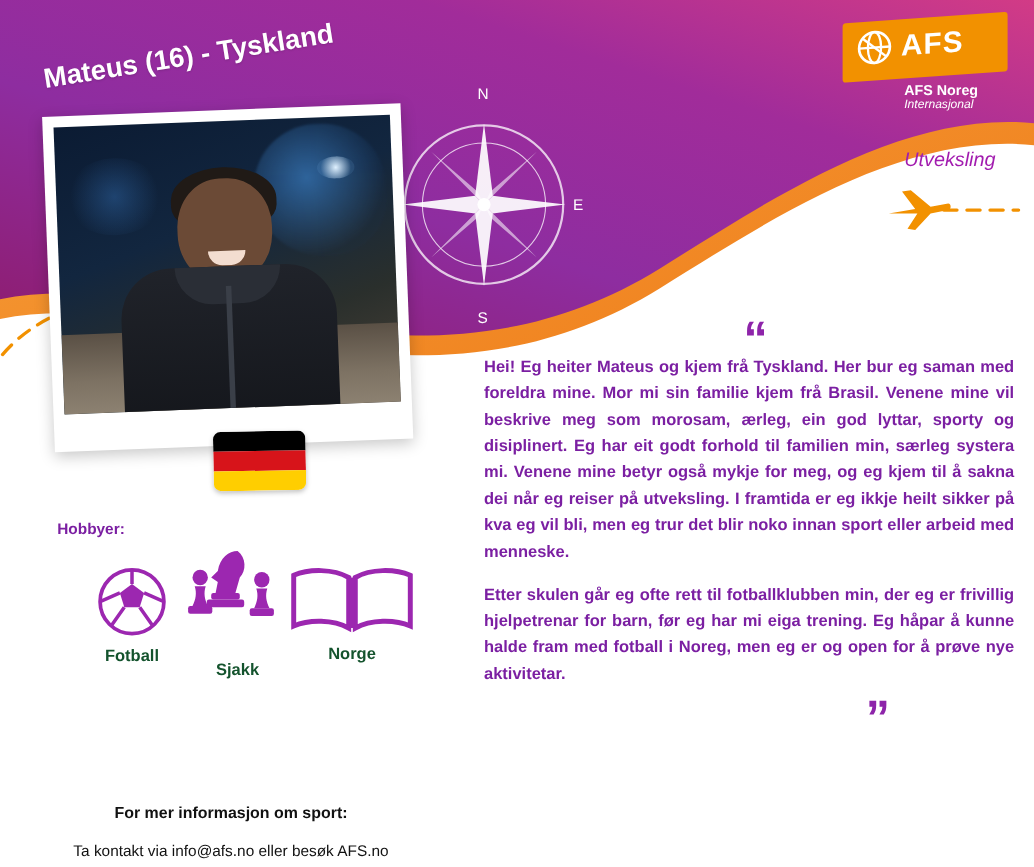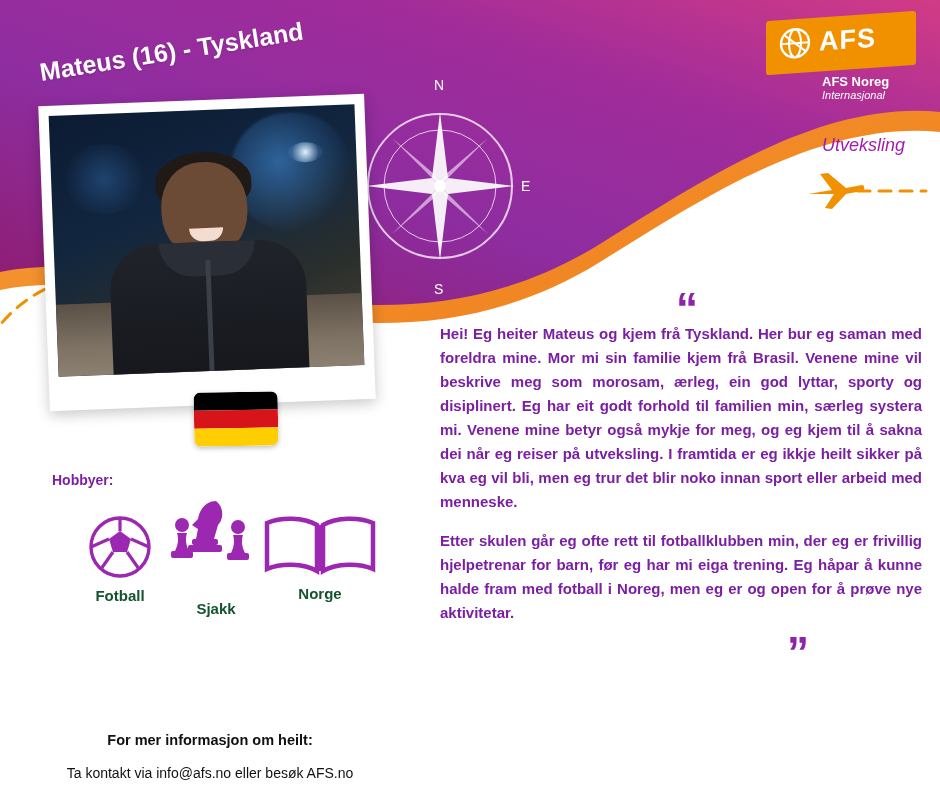--- a/index.html
+++ b/index.html
@@ -311,21 +311,21 @@
   <div class="hobby hobby-read">
     <svg width="118" height="62" viewBox="0 0 118 62">
       <path d="M6,8 C20,2 42,2 56,10 L56,56 C42,48 20,48 6,54 Z" fill="none" stroke="#9C27B0" stroke-width="4.5"></path>
       <path d="M112,8 C98,2 76,2 62,10 L62,56 C76,48 98,48 112,54 Z" fill="none" stroke="#9C27B0" stroke-width="4.5"></path>
       <line x1="59" y1="10" x2="59" y2="56" stroke="#9C27B0" stroke-width="4.5"></line>
     </svg>
     <div class="label">Norge</div>
   </div>
 
   <div class="footer">
-    <div class="l1">For mer informasjon om heilt:</div>
+    <div class="l1">For mer informasjon om sport:</div>
     <div class="l2">Ta kontakt via info@afs.no eller besøk AFS.no</div>
   </div>
 
   <div class="right-col">
     <div class="quote-open">“</div>
     <p class="para">Hei! Eg heiter Mateus og kjem frå Tyskland. Her bur eg saman med foreldra mine. Mor mi sin familie kjem frå Brasil. Venene mine vil beskrive meg som morosam, ærleg, ein god lyttar, sporty og disiplinert. Eg har eit godt forhold til familien min, særleg systera mi. Venene mine betyr også mykje for meg, og eg kjem til å sakna dei når eg reiser på utveksling.  I framtida er eg ikkje heilt sikker på kva eg vil bli, men eg trur det blir noko innan sport eller arbeid med menneske.</p>
     <p class="para">Etter skulen går eg ofte rett til fotballklubben min, der eg er frivillig hjelpetrenar for barn, før eg har mi eiga trening. Eg håpar å kunne halde fram med fotball i Noreg, men eg er og open for å prøve nye aktivitetar.</p>
     <div class="quote-close">”</div>
   </div>
 

